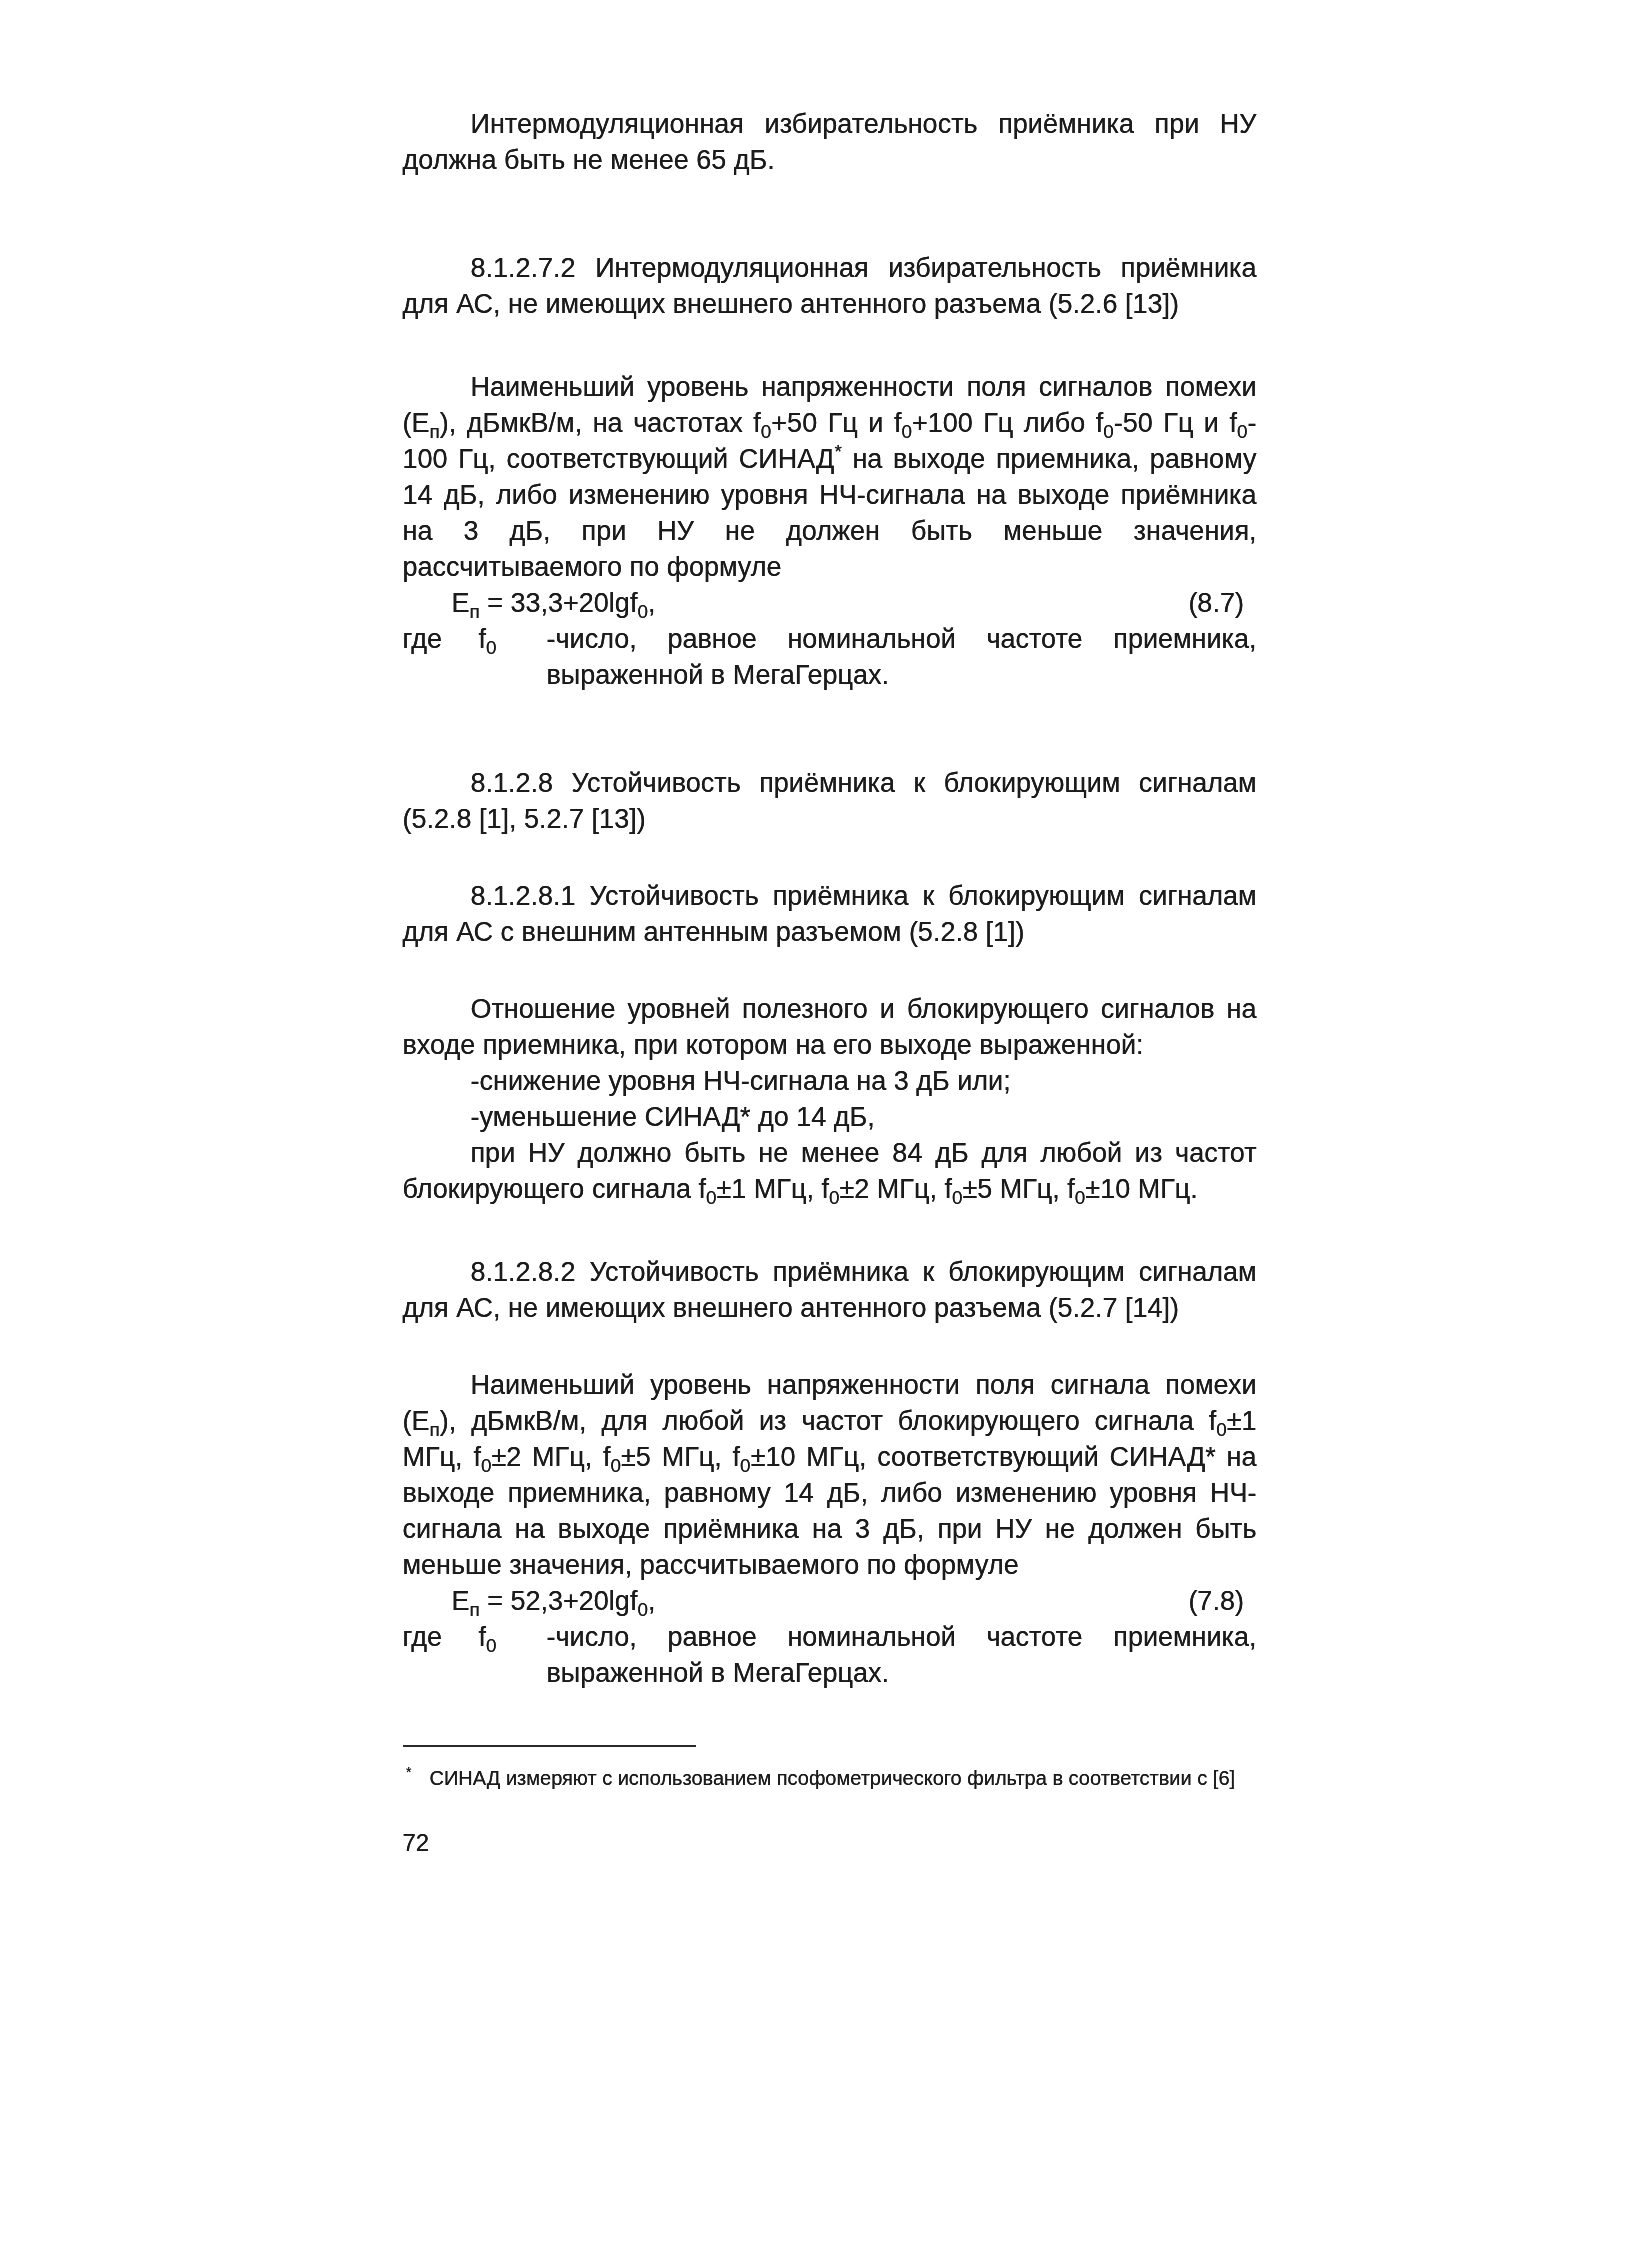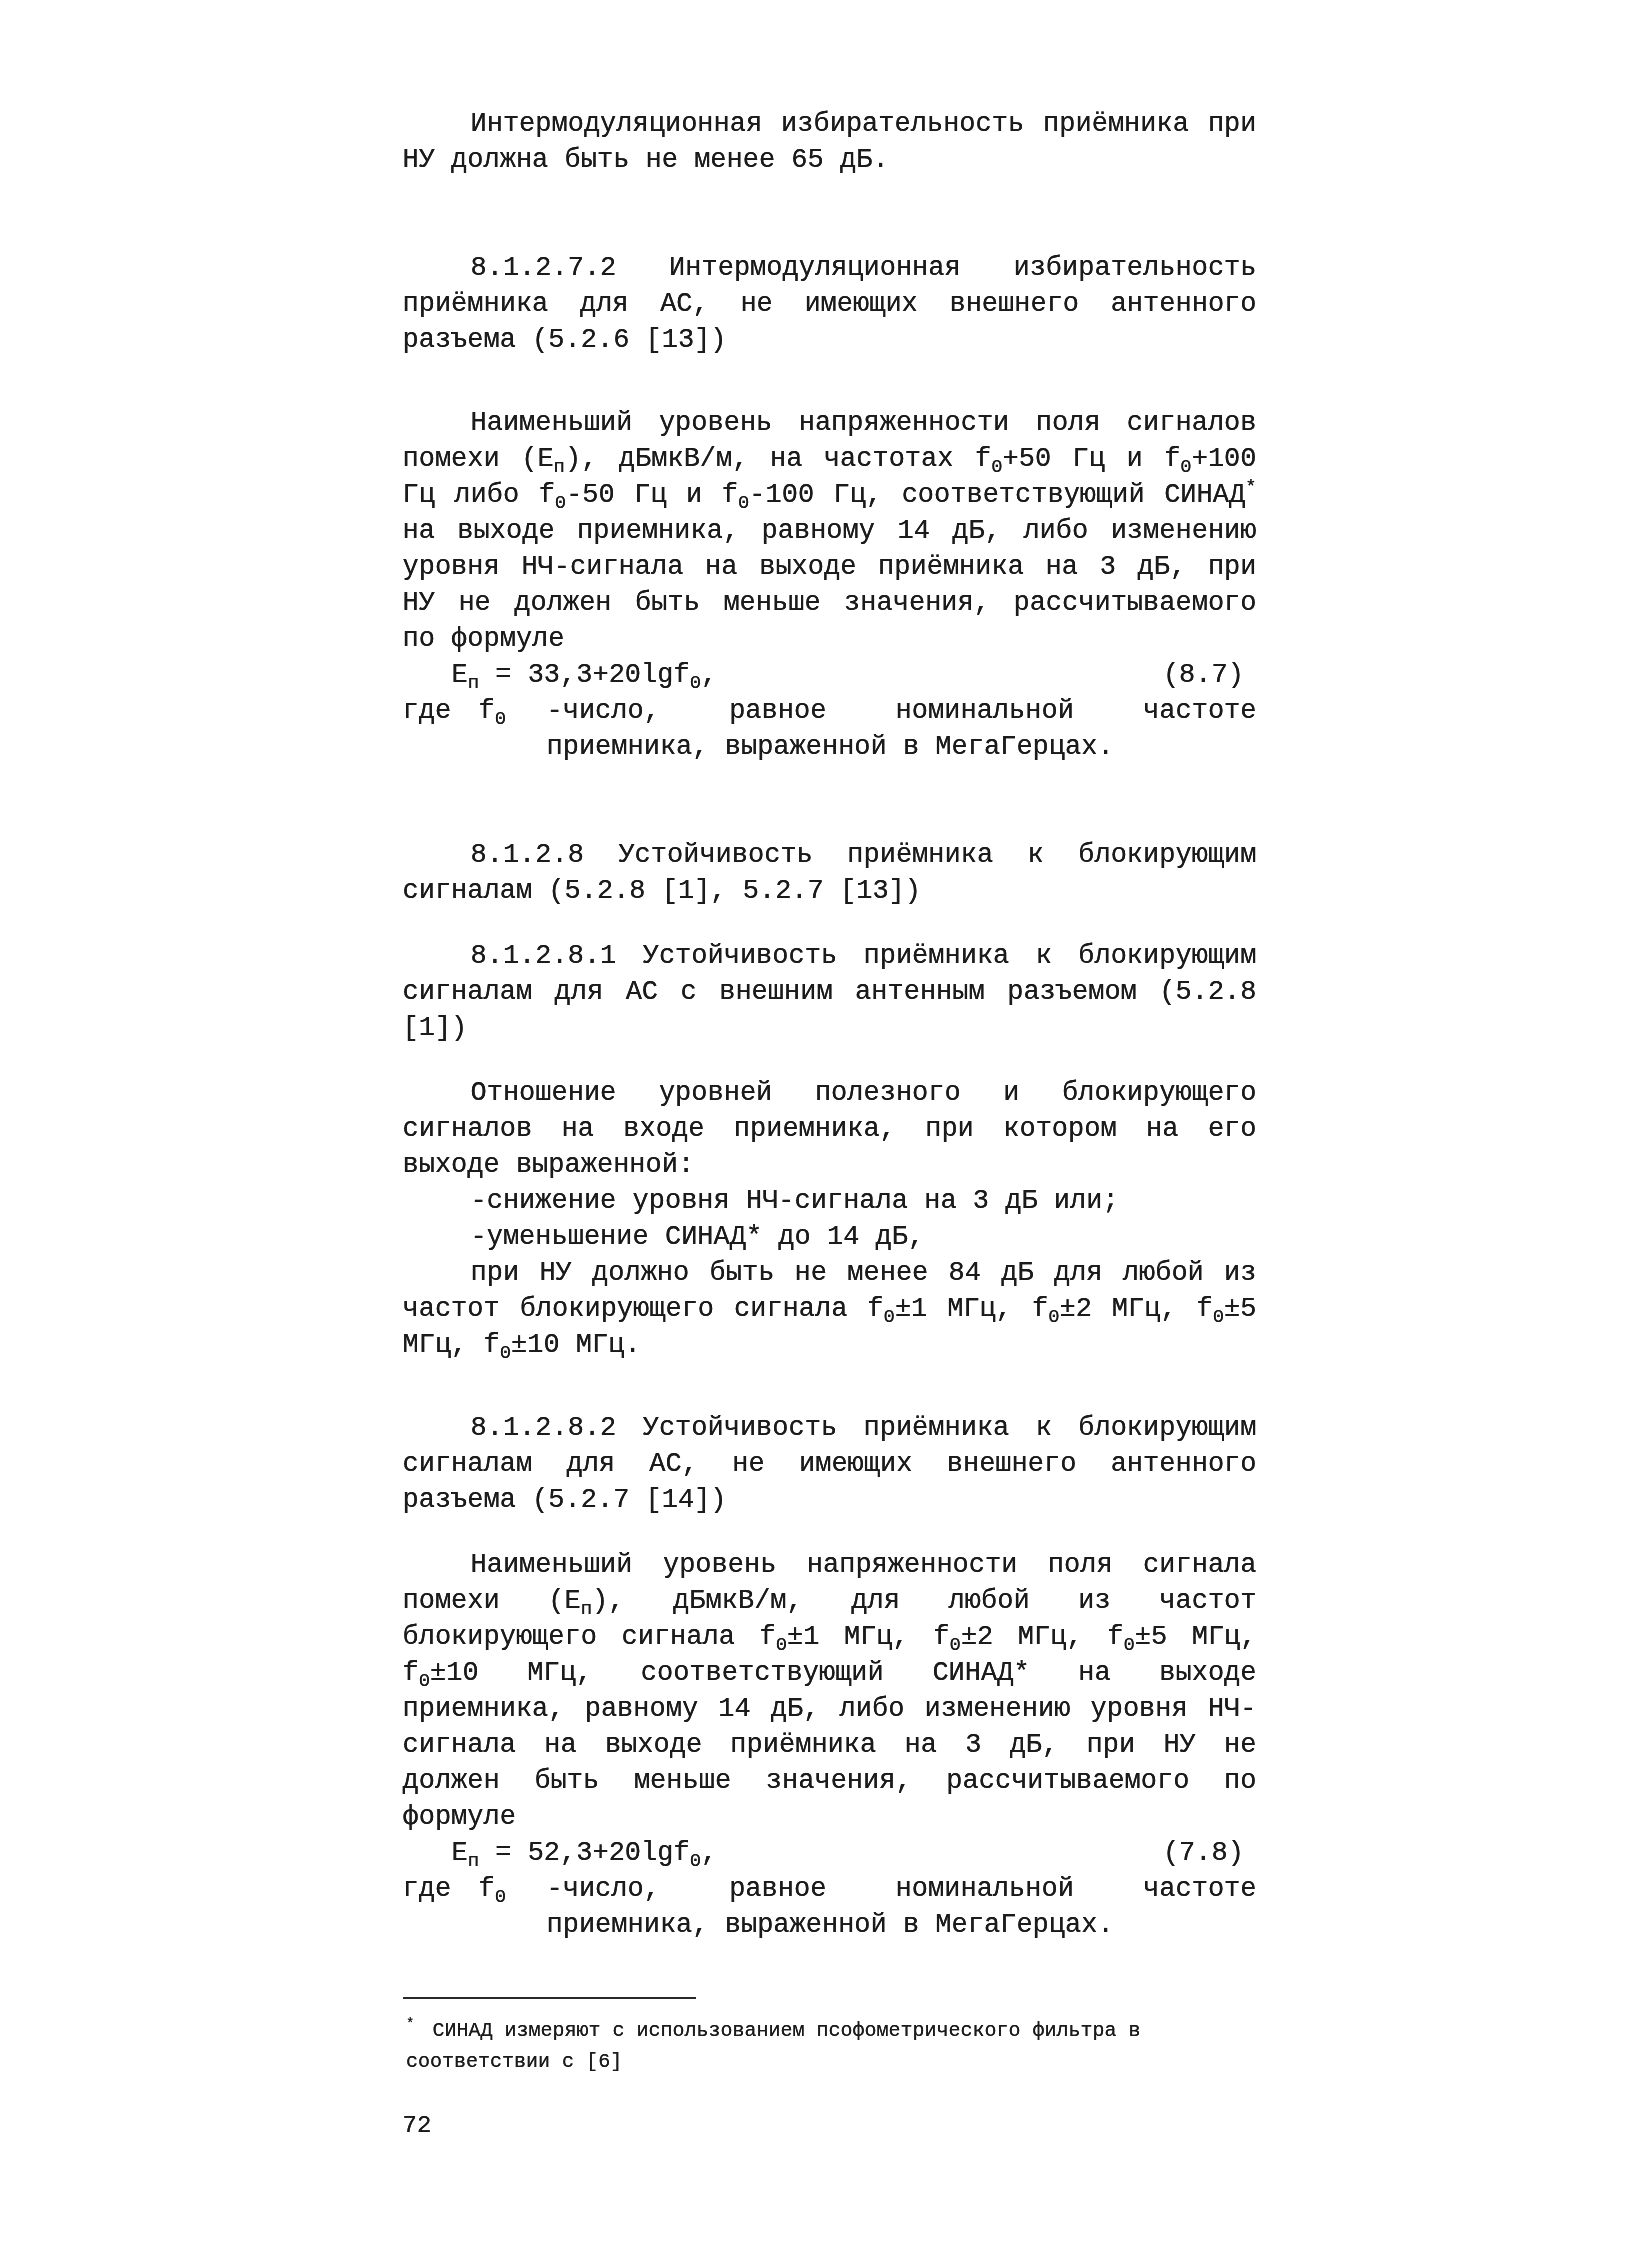--- a/index.html
+++ b/index.html
@@ -9,36 +9,36 @@
     background: #ffffff;
   }
   .page {
     position: relative;
     width: 1316px;
     height: 2260px;
     margin: 0 auto;
     background: #ffffff;
     box-sizing: border-box;
     padding: 106px 221px 0 241px;
-    font-family: Liberation Mono, monospace;
+    font-family: Liberation Sans, sans-serif;
     font-size: 27px;
     line-height: 36px;
     color: #1b1b1b;
     text-shadow: 0 0 0.4px currentColor;
     overflow: hidden;
   }
   .para {
     margin: 0;
     text-align: justify;
     text-indent: 68px;
   }
   .gap-xl { margin-top: 72px; }
   .gap-lg { }
   .gap-md { margin-top: 47px; }
-  .gap-sm { margin-top: 29px; }
+  .gap-sm { margin-top: 41px; }
   .formula {
     display: flex;
     justify-content: space-between;
     align-items: baseline;
     padding-left: 49px;
     padding-right: 12.6px;
   }
   .where {
     display: grid;
     grid-template-columns: 76px 68px 1fr;

